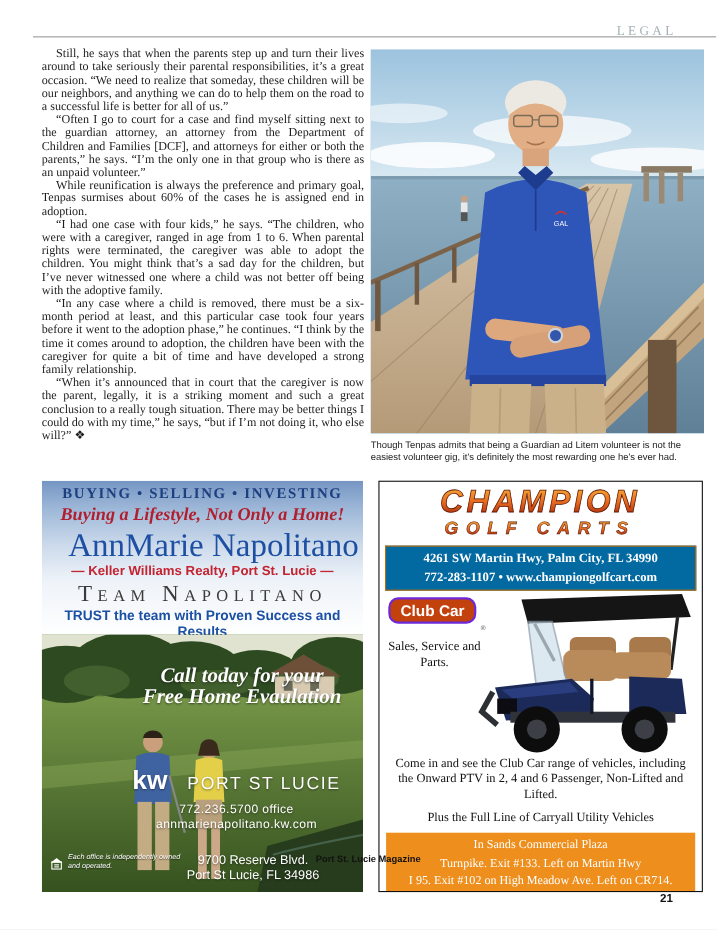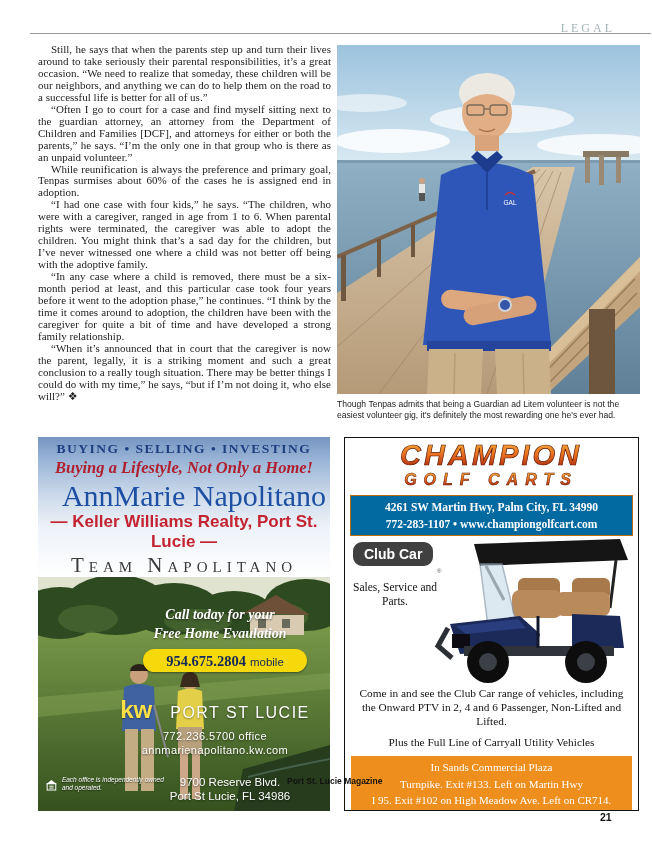--- a/index.html
+++ b/index.html
@@ -17,42 +17,42 @@
   
   .feature-photo { position:absolute; left:337px; top:45px; width:303px; height:349px; overflow:hidden; background:#9cc3de; }
   .photo-caption { position:absolute; left:337px; top:399px; width:303px; font-size:8.6px; line-height:10.6px; color:#222; }
 
   
   .ad-nap { position:absolute; left:38px; top:437px; width:292px; height:374px; overflow:hidden; }
   .nap-header { height:140px; text-align:center; background:linear-gradient(180deg,#7595c2 0%,#9db7d8 18%,#ccdaeb 42%,#eef3f9 65%,#ffffff 100%); }
   .nap-line1 { padding-top:4px; font-family:"Liberation Serif", serif; font-weight:bold; font-size:13.5px; letter-spacing:1.5px; color:#1c3f80; }
   .nap-line2 { margin-top:1px; font-family:"Liberation Serif", serif; font-weight:bold; font-style:italic; font-size:16.5px; color:#b01f2e; }
   .nap-name { margin-top:2px; font-family:"Liberation Serif", serif; font-size:30px; line-height:32px; color:#1d4fa3;padding-left:20px; }
-  .nap-brokerage { font-family:"Liberation Sans", sans-serif; font-weight:bold; font-size:17px; color:#c42331; }
+  .nap-brokerage { font-family:"Liberation Sans", sans-serif; font-weight:bold; font-size:12px; color:#c42331; }
   .nap-team { margin-top:1px; font-family:"Liberation Serif", serif; font-variant:small-caps; font-size:21px; letter-spacing:5px; color:#3b3b3b; }
   .nap-trust { margin-top:1px; font-family:"Liberation Sans", sans-serif; font-weight:bold; font-size:12.5px; color:#1b50a4; }
   .nap-photo { position:relative; width:292px; height:234px; background:#567a36; }
-  .nap-cta { position:absolute; left:67px; top:28px; width:230px; text-align:center; color:#fff; font-family:"Liberation Serif", serif; font-weight:bold; font-style:italic; font-size:14px; line-height:19px; text-shadow:0 1px 2px rgba(0,0,0,.55); }
+  .nap-cta { position:absolute; left:67px; top:28px; width:230px; text-align:center; color:#fff; font-family:"Liberation Serif", serif; font-weight:bold; font-style:italic; font-size:19px; line-height:19px; text-shadow:0 1px 2px rgba(0,0,0,.55); }
   .nap-pill { position:absolute; left:105px; top:72px; width:164px; height:23px; background:#f6d90a; border-radius:12px; text-align:center; line-height:23px; box-shadow:0 1px 2px rgba(0,0,0,.4); }
   .nap-pill .phone { font-family:"Liberation Serif", serif; font-weight:bold; font-size:14.5px; color:#14295a; }
   .nap-pill .mlabel { font-size:11.5px; color:#14295a; margin-left:4px; }
   .kw-line { position:absolute; left:62px; top:119px; width:230px; text-align:center; text-shadow:0 1px 2px rgba(0,0,0,.45); }
-  .kw-mark { font-weight:bold; font-size:24px; color:#fde047; text-transform:lowercase; }
+  .kw-mark { font-weight:bold; font-size:24px; color:#ffffff; text-transform:lowercase; }
   .kw-office { font-weight:400; font-size:16px; color:#fff; letter-spacing:1.5px; margin-left:18px; }
   .nap-contact { position:absolute; left:62px; top:152px; width:230px; text-align:center; color:#fff; font-size:11px; line-height:14px; letter-spacing:.4px; text-shadow:0 1px 2px rgba(0,0,0,.5); }
   .nap-addr { position:absolute; left:92px; top:198px; width:200px; text-align:center; color:#fff; font-size:11.5px; line-height:14px; text-shadow:0 1px 2px rgba(0,0,0,.5); }
   .nap-eho { position:absolute; left:7px; top:199px; width:120px; display:flex; gap:4px; color:#fff; }
   .nap-eho-text { font-style:italic; font-size:6.5px; line-height:8px; text-shadow:0 1px 1px rgba(0,0,0,.6); }
 
   
   .ad-champ { position:absolute; left:344px; top:437px; width:295px; height:374px; border:1.5px solid #111; background:#fff; text-align:center; overflow:hidden; }
   .champ-logo-box { margin-top:2px; }
   .champ-addr-bar { margin:1px 5px 0; background:#0369a1; border:1px solid #b96d08; color:#fff; font-family:Liberation Serif, serif; font-weight:bold; font-size:11.5px; line-height:16.5px; padding:3px 0; }
   .cart-row { position:relative; height:148px; text-align:left; }
-  .clubcar-logo { position:absolute; left:8px; top:6px; background:#404040; color:#fff; border:2px solid #404040; border-radius:9px; padding:2px 9px; font-weight:bold; font-size:14px; }
+  .clubcar-logo { position:absolute; left:8px; top:6px; background:#c2410c; color:#fff; border:2px solid #6d28d9; border-radius:9px; padding:2px 9px; font-weight:bold; font-size:14px; }
   .clubcar-reg { position:absolute; left:92px; top:32px; font-size:6px; color:#555; }
   .champ-services { position:absolute; left:8px; top:44px; width:84px; text-align:center; font-family:"Liberation Serif", serif; font-size:11.5px; line-height:14px; color:#111; }
   .cart-svg { position:absolute; right:4px; top:0; }
   .champ-body { width:264px; margin:2px auto 0; font-family:"Liberation Serif", serif; font-size:11.3px; line-height:14px; color:#111; }
   .champ-body2 { margin-top:8px; font-family:"Liberation Serif", serif; font-size:11.3px; color:#111; }
   .champ-loc { margin:8px 6px 16px; background:#ee8e1c; color:#fff; font-family:"Liberation Serif", serif; font-size:11px; line-height:16.5px; padding:3px 0; }
 
   
   .footer-mag { position:absolute; left:287px; top:776px; font-weight:bold; font-size:8.5px; color:#111; }
   .footer-page { position:absolute; left:600px; top:811px; font-weight:bold; font-size:10.5px; color:#111; }
@@ -213,23 +213,20 @@
           <path d="M140,114 Q152,109 164,114 L166,152 L138,152 Z" fill="#e3cf48"></path>
           <rect x="140" y="150" width="24" height="26" fill="#b8a07c"></rect>
           <rect x="142" y="176" width="8" height="46" fill="#caa888"></rect>
           <rect x="154" y="176" width="8" height="46" fill="#caa888"></rect>
         </g>
       </svg>
       <div class="nap-cta">
         <div>Call today for your</div>
         <div>Free Home Evaulation</div>
       </div>
-      <div class="nap-pill">
-        <span class="phone">954.675.2804</span><span class="mlabel">mobile</span>
-      </div>
       <div class="kw-line">
         <span class="kw-mark">kw</span><span class="kw-office">PORT ST LUCIE</span>
       </div>
       <div class="nap-contact">
         <div>772.236.5700 office</div>
         <div>annmarienapolitano.kw.com</div>
       </div>
       <div class="nap-addr">
         <div>9700 Reserve Blvd.</div>
         <div>Port St Lucie, FL 34986</div>

